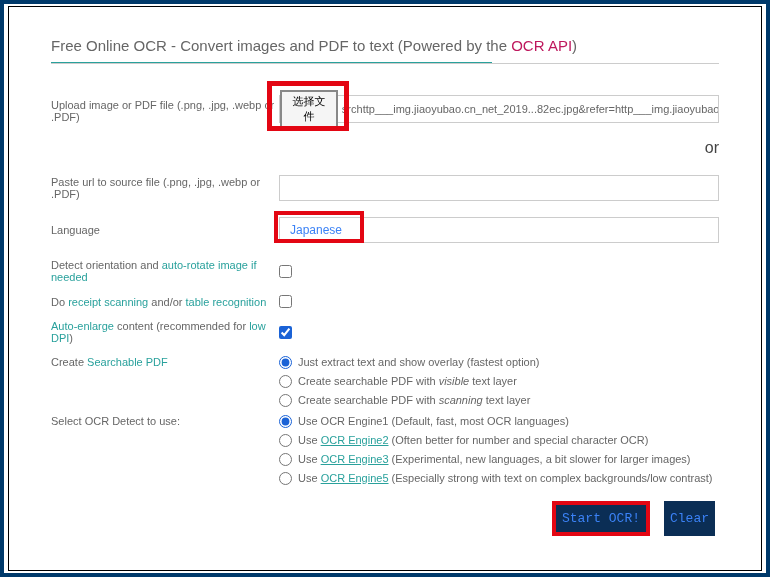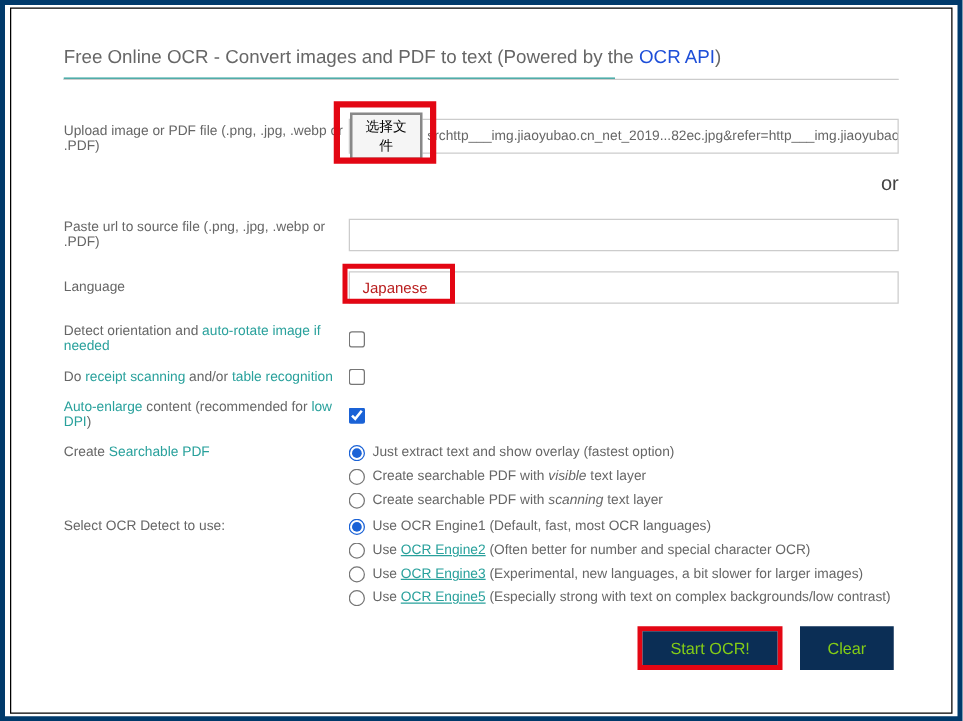--- a/index.html
+++ b/index.html
@@ -23,21 +23,21 @@
   }
   .content {
     padding: 30px 42px 0 42px;
   }
   .title {
     font-size: 15px;
     color: #666;
     margin-bottom: 8px;
     font-weight: normal;
   }
-  .title .link { color: #1d4ed8; }
+  .title .link { color: #be185d; }
   .title-rule {
     height: 2px;
     background: #29a19c;
     width: 66%;
     margin-bottom: 0;
   }
   .title-rule-full {
     height: 1px;
     background: #ccc;
     margin-top: -1px;
@@ -83,21 +83,21 @@
     color: #444;
     margin: 12px 0 18px 0;
   }
   .textinput, .select {
     border: 1px solid #ccc;
     height: 26px;
     flex: 1;
     font-size: 12px;
     padding: 0 8px;
     font-family: inherit;
-    color: #b91c1c;
+    color: #3b82f6;
     background: #fff;
   }
   .select {
     appearance: none;
     -webkit-appearance: none;
     background: #fff;
   }
   .cb { margin-right: 0; }
   .radio-col {
     display: flex;
@@ -111,26 +111,26 @@
   .radio-row em { }
   .buttons {
     display: flex;
     justify-content: flex-end;
     gap: 14px;
     margin-top: 10px;
     padding-right: 4px;
   }
   .btn {
     background: #0b2e55;
-    color: #84cc16;
+    color: #3b82f6;
     border: none;
-    padding: 6px 22px;
+    padding: 6px 6px;
     font-size: 13px;
     cursor: pointer;
-    font-family: Liberation Sans, sans-serif;
+    font-family: Liberation Mono, monospace;
   }
   .btn-hl {
     border: 4px solid #e30613;
     display: inline-block;
   }
   .lang-select-stack {
     position: relative;
     flex: 1;
     display: flex;
   }

